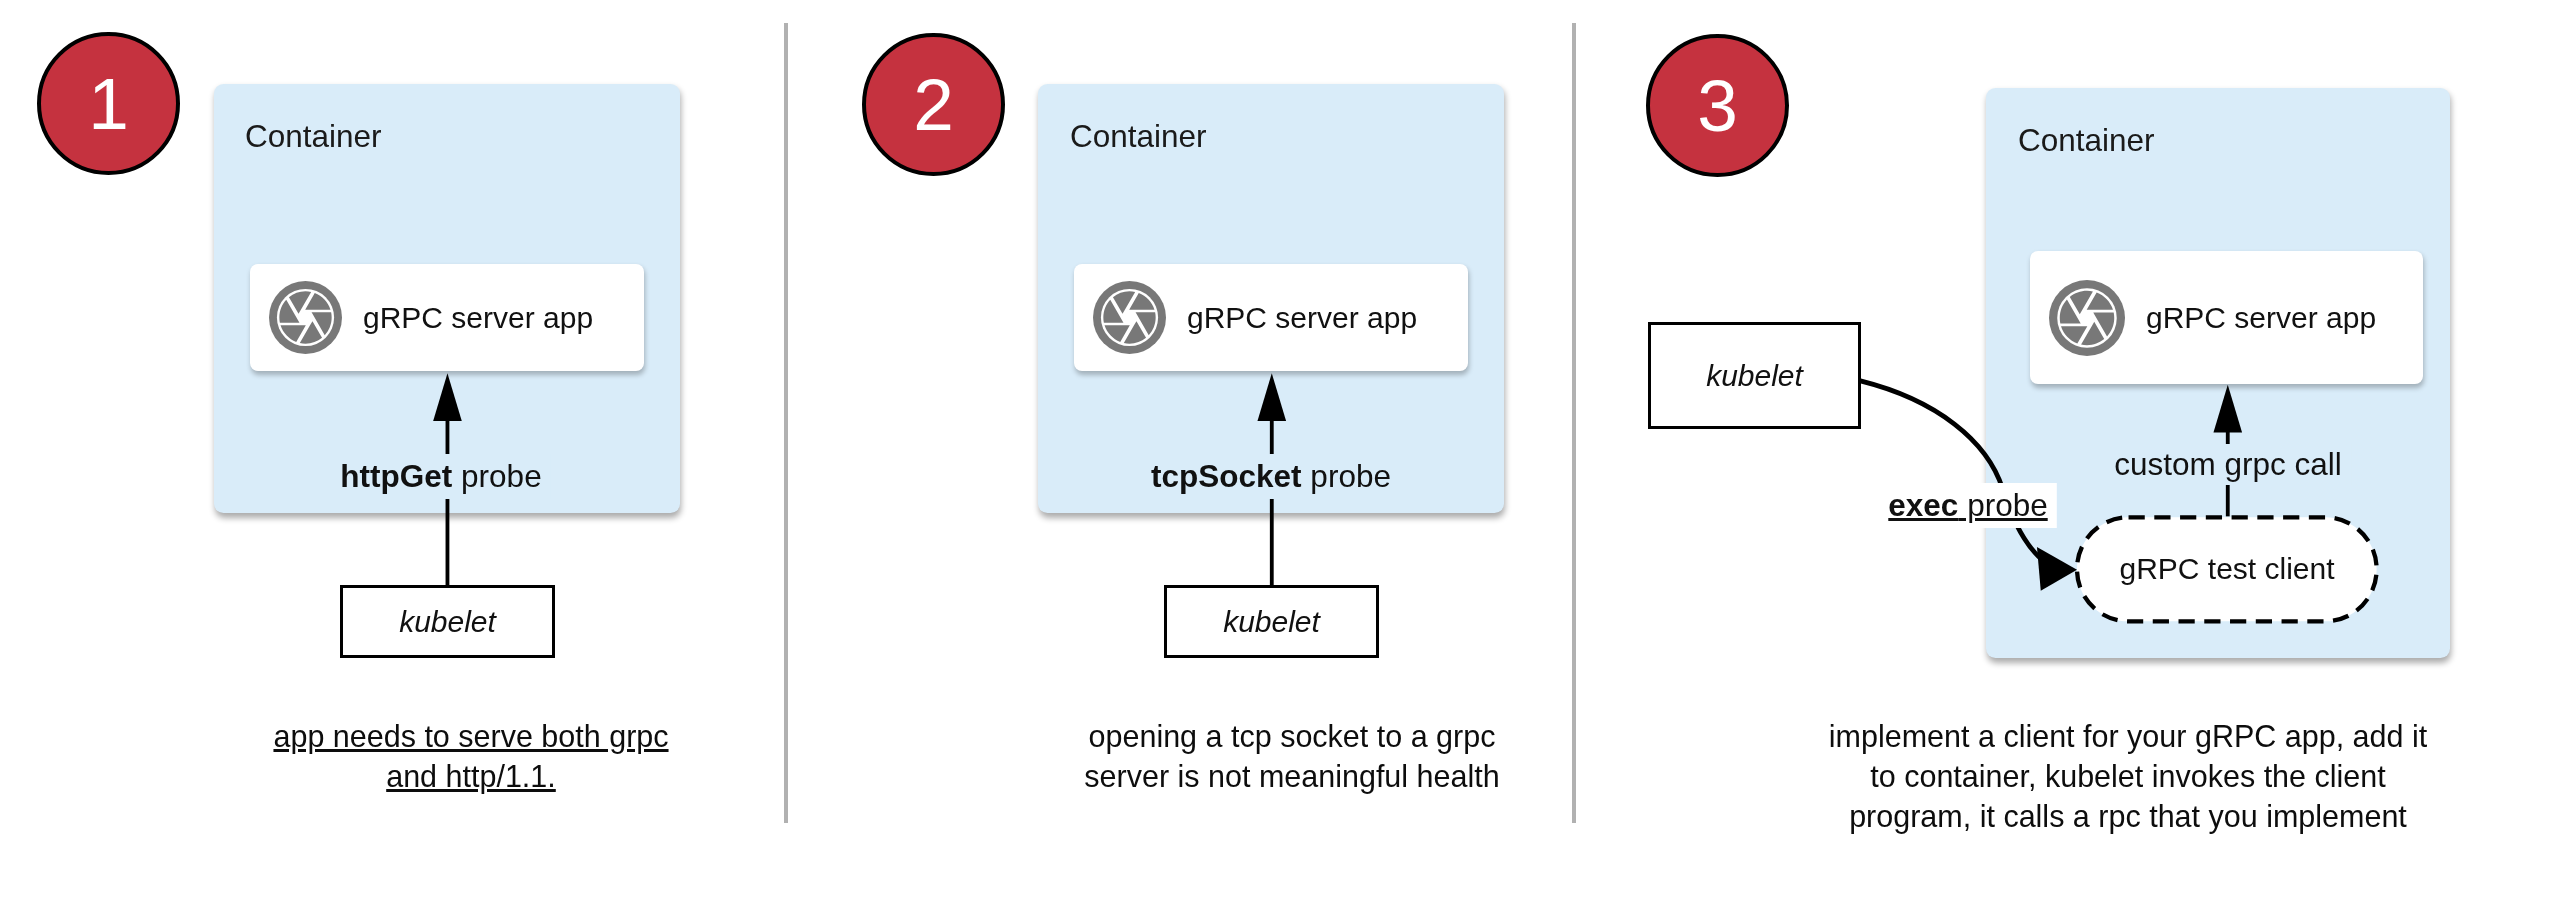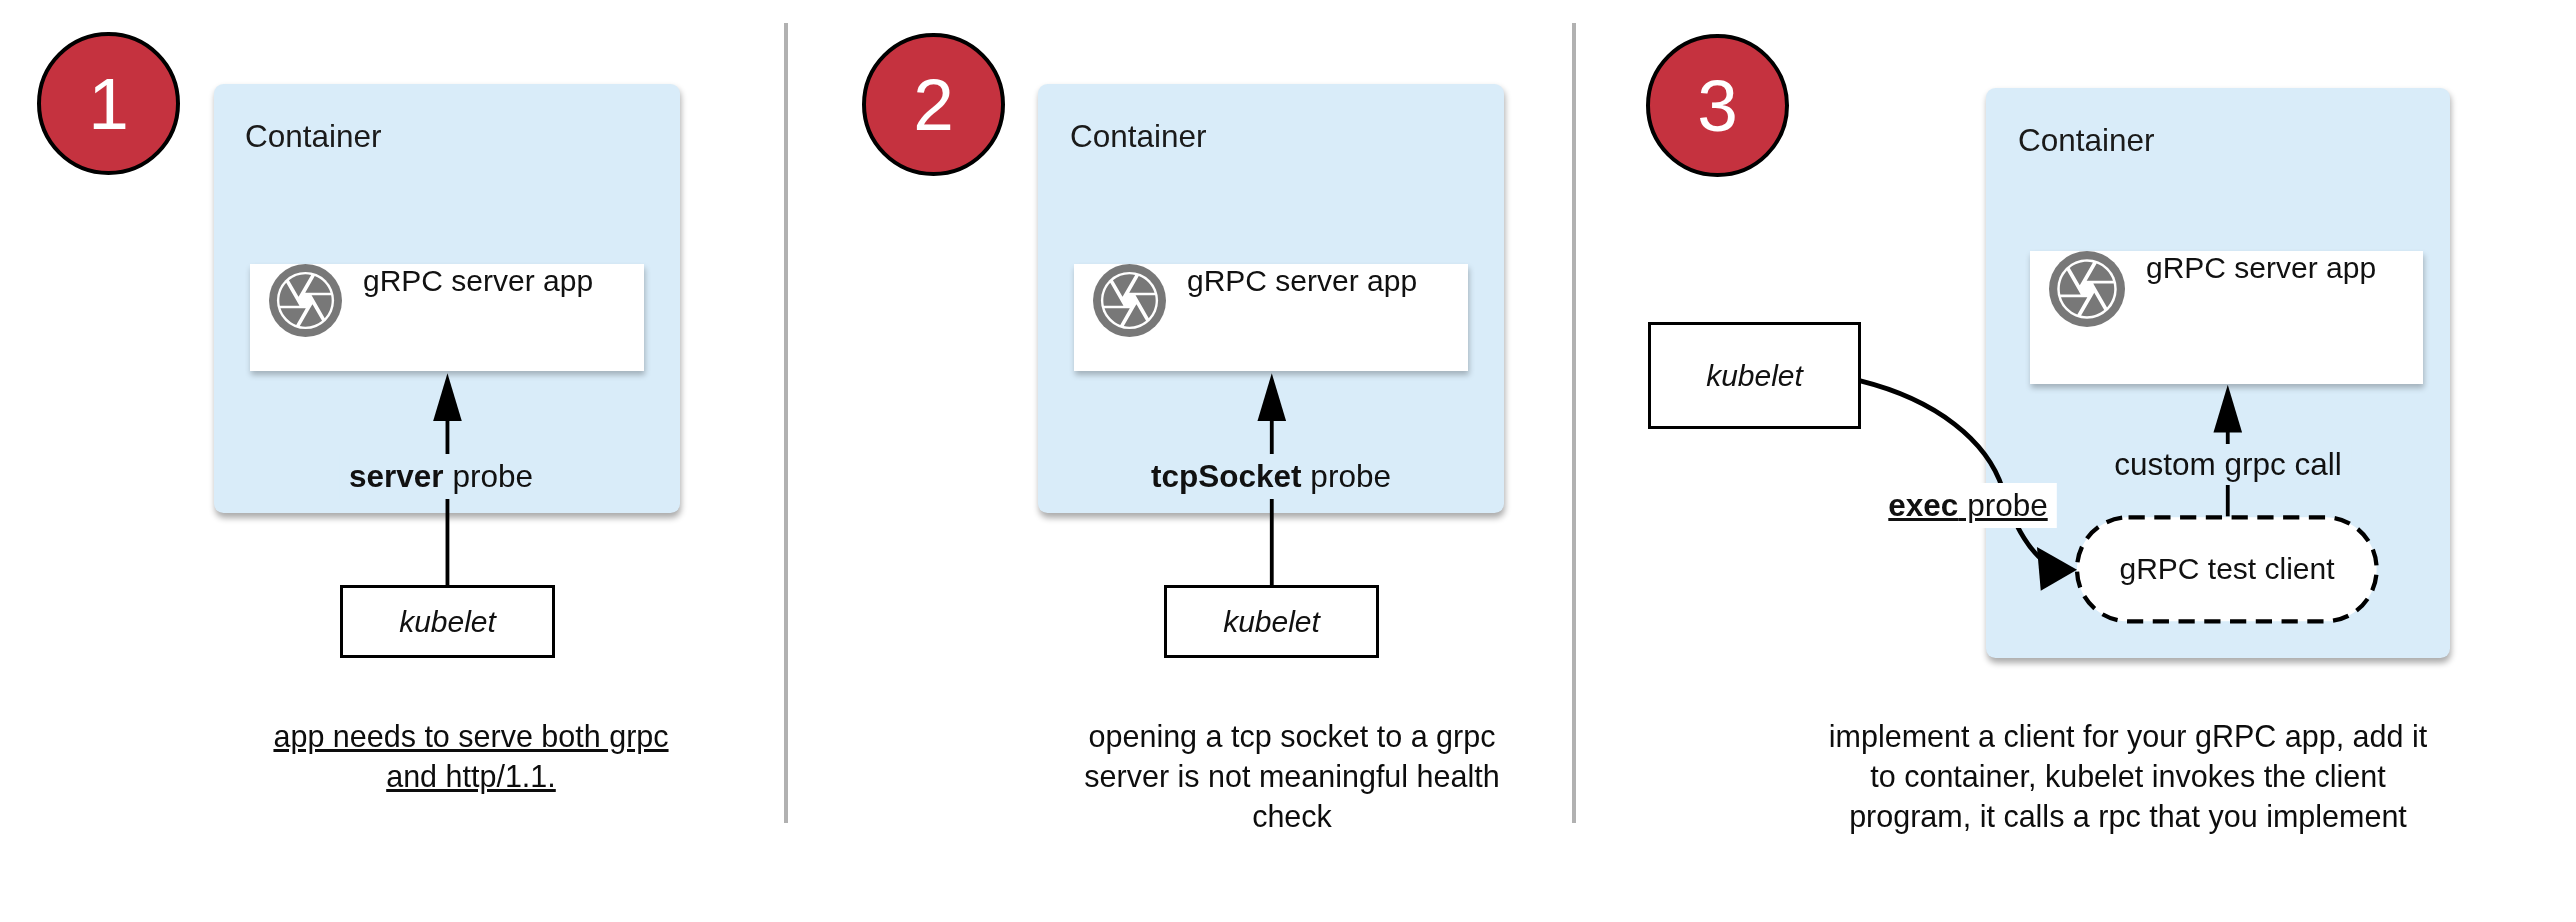--- a/index.html
+++ b/index.html
@@ -17,23 +17,23 @@
     color:#fff;font-size:73px;font-weight:400;
   }
   .container-box{
     position:absolute;background:var(--container-blue);border-radius:9.5px;
     box-shadow:1px 4.8px 6.7px rgba(0,0,0,0.33);
   }
   .container-label{
     position:absolute;font-size:31.5px;color:#1a1a1a;
   }
   .app-box{
-    position:absolute;background:#ffffff;border-radius:0;
+    position:absolute;background:#ffffff;border-radius:8px;
     box-shadow:1px 3.8px 5.7px rgba(0,0,0,0.25);
-    display:flex;align-items:flex-start;
+    display:flex;align-items:center;
   }
   .app-box .icon{flex:0 0 auto;margin-left:19px;}
   .app-box .app-label{font-size:30px;margin-left:21px;white-space:nowrap;}
   .kubelet-box{
     position:absolute;background:#ffffff;border:3.8px solid #000;box-sizing:border-box;
     display:flex;align-items:center;justify-content:center;font-size:30px;font-style:italic;
   }
   .probe-label{
     position:absolute;font-size:31.5px;white-space:nowrap;
     background:var(--container-blue);padding:3.8px 9.5px;transform:translateX(-50%);
@@ -113,21 +113,20 @@
       <span class="app-label">gRPC server app</span>
     </div>
 
     <div class="kubelet-box" style="left:1164px;top:585px;width:215px;height:73px;">
       <span>kubelet</span>
     </div>
 
     <div class="caption" style="left:1292px;top:716px;">
       <div>opening a tcp socket to a grpc</div>
       <div>server is not meaningful health</div>
-      <div>check</div>
     </div>
 
     <div class="step-circle" style="left:1646px;top:34px;">
       <span>3</span>
     </div>
     <div class="container-box" style="left:1986px;top:88px;width:464px;height:570px;"></div>
     <div class="container-label" style="left:2018px;top:122px;">Container</div>
 
     <div class="app-box" style="left:2030px;top:251px;width:393px;height:133px;">
       <span class="icon">
@@ -175,21 +174,21 @@
 
     <g stroke="#000" stroke-width="4" fill="#000">
       <line x1="2335" y1="448" x2="2335" y2="541"></line>
       <polygon points="2335,403 2320,453 2350,453" stroke="none"></polygon>
     </g>
   </svg>
 
   <div class="layer toplabels">
 
     <div class="probe-label" style="left:441px;top:454px;">
-      <b>server</b><span> probe</span>
+      <b>httpGet</b><span> probe</span>
     </div>
 
     <div class="probe-label" style="left:1271px;top:454px;">
       <b>tcpSocket</b><span> probe</span>
     </div>
 
     <div class="probe-label on-white" style="left:1968px;top:483px;text-decoration:underline;">
       <b>exec</b><span> probe</span>
     </div>
 

